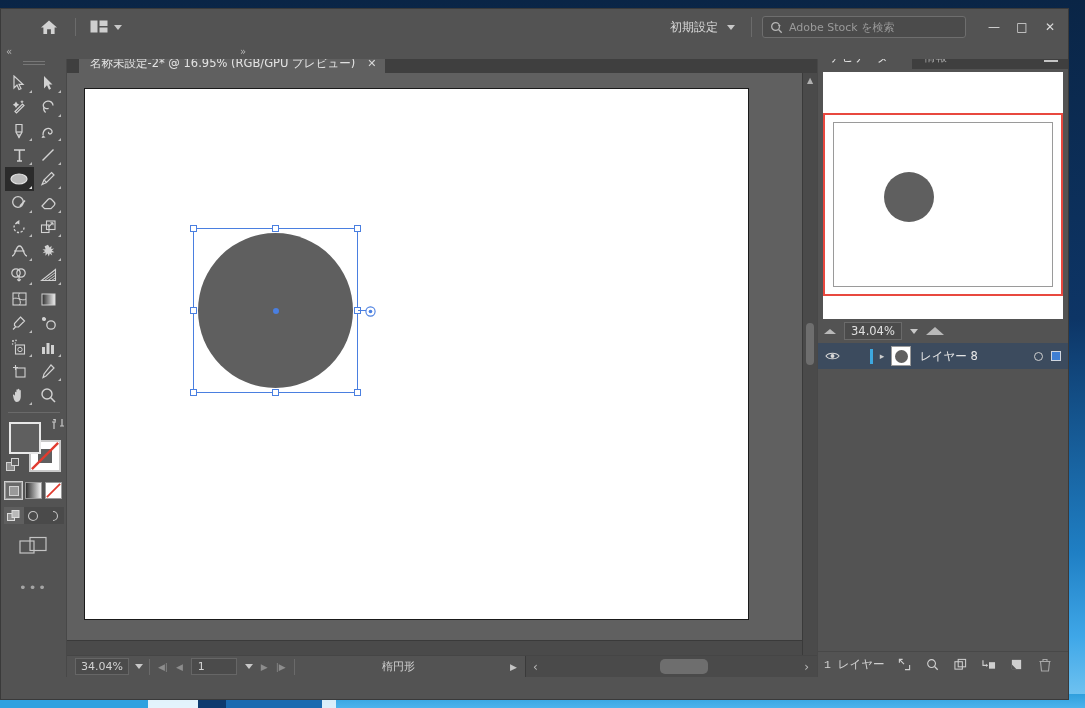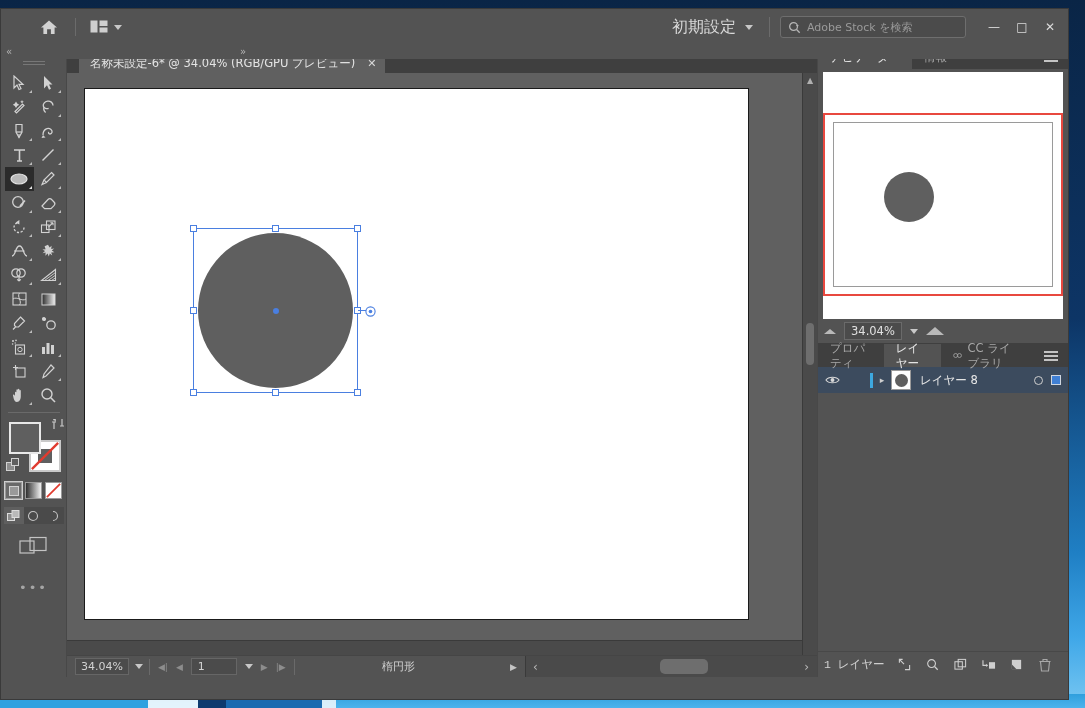--- a/index.html
+++ b/index.html
@@ -36,24 +36,24 @@
     margin-left: 22px; color: #d88a4f; font-size: 17px; font-weight: bold;
     letter-spacing: -0.5px; font-family: "DejaVu Serif", serif;
   }
   .home-icon { margin-left: 16px; width: 20px; height: 20px; position: relative; }
   .home-icon svg { display:block; }
   .tb-divider { width:1px; height:18px; background:#6b6b6b; margin-left:16px; }
   .arrange-btn { margin-left: 14px; display: flex; align-items: center; gap: 6px; }
   .chev { width:0;height:0;border-left:4px solid transparent;border-right:4px solid transparent;border-top:5px solid #c8c8c8; }
 
   .tb-right { margin-left: auto; display: flex; align-items: center; height: 100%; }
-  .workspace-sel { display:flex; align-items:center; gap:9px; font-size:16px; color:#d9d9d9; padding:0 6px; }
+  .workspace-sel { display:flex; align-items:center; gap:9px; font-size:12px; color:#d9d9d9; padding:0 6px; }
   .tb-divider2 { width:1px; height:20px; background:#6b6b6b; margin:0 10px; }
   .stock-search {
-    width: 186px; height: 22px; background:#4b4b4b; border:1px solid #6e6e6e; border-radius:3px;
+    width: 204px; height: 22px; background:#4b4b4b; border:1px solid #6e6e6e; border-radius:3px;
     display:flex; align-items:center; gap:6px; padding:0 7px; color:#9a9a9a; font-size:11px;
   }
   .win-btns { display:flex; margin-left: 14px; margin-right: 4px; }
   .win-btn { width:28px; height:24px; display:flex; align-items:center; justify-content:center; color:#dcdcdc; font-size:12px; }
 
   
   #menubar {
     height: 24px; background: #535353; display: flex; align-items: center;
     padding-left: 6px; font-size: 12.5px; color: #e2e2e2;
     border-bottom: 1px solid #3f3f3f;
@@ -533,21 +533,21 @@
           <rect x="11" y="1.5" width="16" height="13" fill="none" stroke="#c4c4c4" stroke-width="1.2"></rect>
         </svg>
       </div>
 
       <div class="dots">•••</div>
     </div>
 
     <div id="doc-area">
       <div id="tabstrip">
         <div class="doc-tab">
-          <span>名称未設定-6* @ 34.04% (RGB/GPU プレビュー)</span>
+          <span>名称未設定-2* @ 16.95% (RGB/GPU プレビュー)</span>
           <span class="tab-close">✕</span>
         </div>
       </div>
 
       <div id="canvas-wrap">
         <div id="artboard">
           <div id="shape"></div>
           <div id="selbox">
             <div class="handle h-tl"></div>
             <div class="handle h-tc"></div>
@@ -621,34 +621,20 @@
           <div id="nav-bottom-white"></div>
         </div>
         <div id="nav-controls">
           <span class="nav-mtn-sm"></span>
           <span class="nav-zoomfield">34.04%</span>
           <span class="nav-chev"></span>
           <span class="nav-mtn-lg"></span>
         </div>
       </div>
 
-      <div class="panel-tabs" style="border-top:1px solid #3f3f3f;">
-        <div class="ptab">プロパティ</div>
-        <div class="ptab active">レイヤー</div>
-        <div class="ptab">
-          <svg width="14" height="9" viewBox="0 0 16 10" style="margin-right:5px">
-            <circle cx="4.4" cy="5" r="3.3" fill="none" stroke="#a8a8a8" stroke-width="1.3"></circle>
-            <circle cx="10.6" cy="5" r="3.3" fill="none" stroke="#a8a8a8" stroke-width="1.3"></circle>
-          </svg>
-          <span>CC ライブラリ</span>
-        </div>
-        <div class="ptab-menu">
-          <span class="hamburger"></span>
-        </div>
-      </div>
 
       <div id="layers-panel">
         <div id="layers-list">
           <div class="layer-row">
             <span class="lr-eye">
               <svg width="15" height="10" viewBox="0 0 16 10">
                 <path d="M1 5 C3.5 1 12.5 1 15 5 C12.5 9 3.5 9 1 5 Z" fill="none" stroke="#d8d8d8" stroke-width="1.1"></path>
                 <circle cx="8" cy="5" r="2.1" fill="#d8d8d8"></circle>
               </svg>
             </span>

